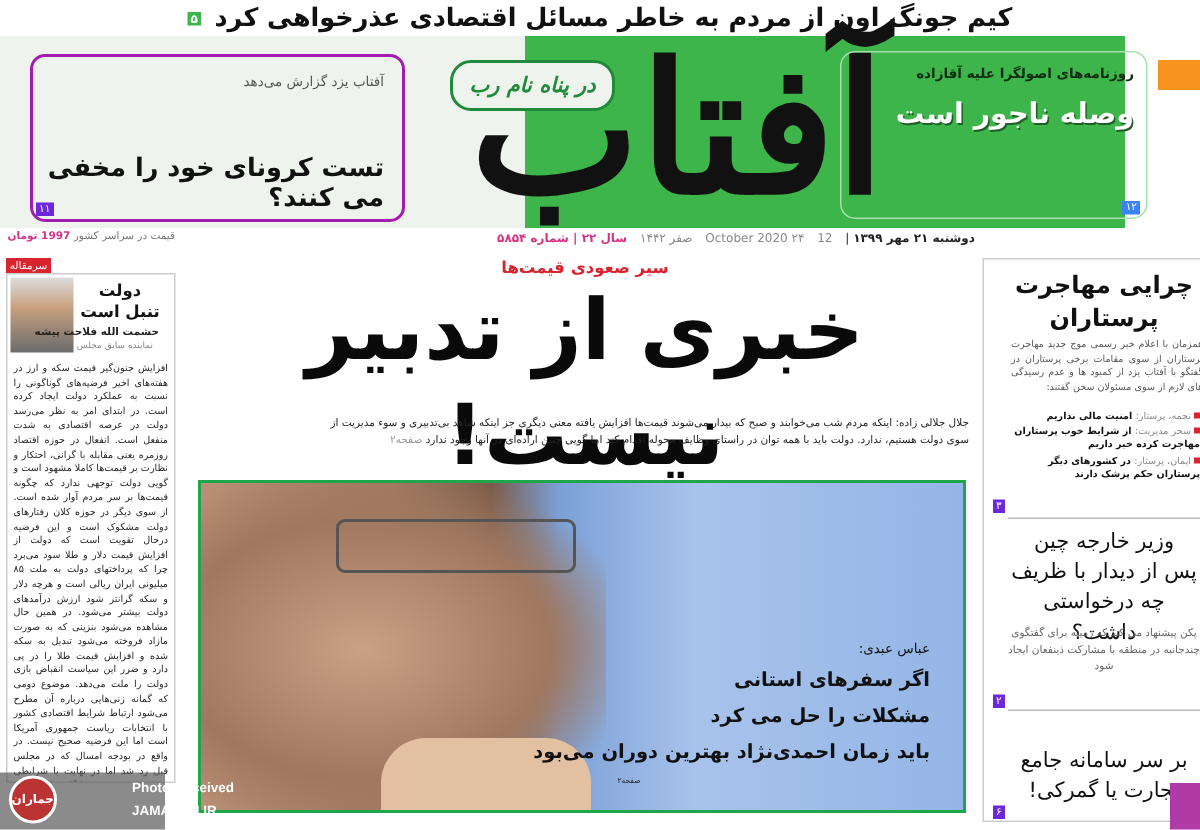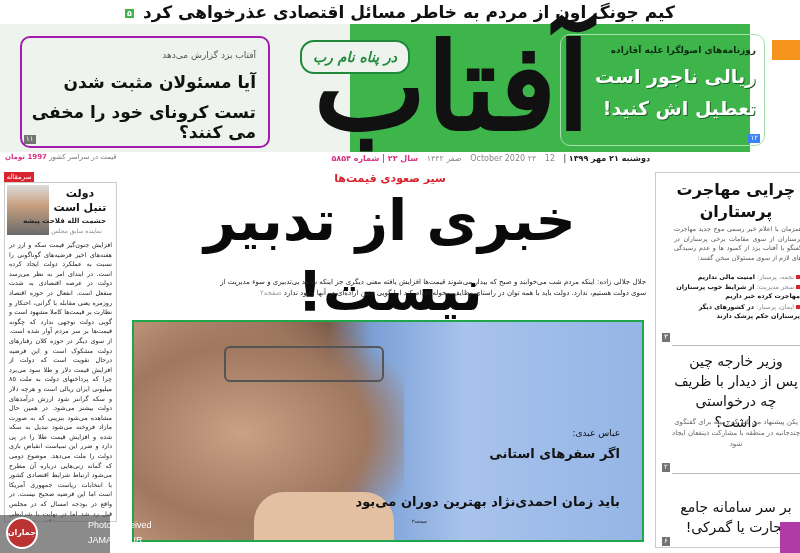--- a/index.html
+++ b/index.html
@@ -13,21 +13,21 @@
   
   .mast-left { left: 0; top: 24px; width: 350px; height: 128px; background: #eef3ee; }
   .mast-green { left: 350px; top: 24px; width: 400px; height: 128px; background: #3db54a; }
   .mast-orange { left: 772px; top: 40px; width: 28px; height: 20px; background: #f7941d; }
   .box-left { left: 8px; top: 36px; width: 250px; height: 112px; border: 2px solid #a21caf; border-radius: 10px; margin-left: 12px; }
   .box-left .kick { position: absolute; right: 12px; top: 12px; font-size: 9px; color: #555; }
   .box-left .h { position: absolute; right: 12px; font-weight: bold; font-size: 17px; color: #111; }
   .box-right { left: 560px; top: 34px; width: 205px; height: 112px; border: 1px solid #a6e0ad; border-radius: 10px; }
   .box-right .kick { position: absolute; right: 8px; top: 10px; font-size: 9px; color: #0d2a10; font-weight: bold; }
   .box-right .h { position: absolute; right: 8px; font-weight: bold; font-size: 19px; color: #fff; text-shadow: 1px 1px 0 #1f5e27; }
-  .pgnum { position: absolute; font-size: 7px; color: #fff; background: #737373; padding: 0 2px; line-height: 9px; }
+  .pgnum { position: absolute; font-size: 7px; color: #fff; background: #6d28d9; padding: 0 2px; line-height: 9px; }
   .pgnum.dark { background: #3b82f6; }
   .logo { left: 330px; top: 24px; width: 260px; height: 130px; font-family: "DejaVu Serif", serif; font-weight: bold; font-size: 120px; color: #111; line-height: 125px; text-align: center; }
   .logo-motto { left: 300px; top: 40px; width: 110px; height: 34px; border: 2px solid #1f8a3a; border-radius: 14px; color: #1f8a3a; font-size: 14px; font-weight: bold; text-align: center; line-height: 30px; font-style: italic; background: #eef3ee; }
 
   
   .datebar { left: 330px; top: 152px; width: 320px; height: 14px; font-size: 8px; line-height: 14px; color: #222; }
   .datebar .d { font-weight: bold; }
   .datebar .en { color: #888; margin: 0 6px; }
   .datebar .issue { color: #d63384; font-weight: bold; }
   .price { left: 5px; top: 153px; font-size: 7px; color: #777; }
@@ -64,51 +64,49 @@
   .rc-bullet { position: absolute; right: 6px; width: 128px; font-size: 6.4px; line-height: 9px; color: #111; font-weight: bold; }
   .rc-bullet .sq { display: inline-block; width: 4px; height: 4px; background: #d9232e; margin-left: 2px; }
   .rc-bullet .who { color: #888; font-weight: normal; }
   .rc-sep { position: absolute; right: 6px; width: 128px; border-top: 1px solid #bbb; }
   .rc-h2 { position: absolute; right: 6px; width: 128px; text-align: center; font-weight: normal; font-size: 14px; line-height: 21px; color: #111; }
   .rc-sub { position: absolute; right: 6px; width: 128px; text-align: center; font-size: 7px; line-height: 11px; color: #666; }
 
   
   .watermark { left: 0; top: 515px; width: 110px; height: 38px; background: rgba(90,90,90,0.7); }
   .watermark .circle { position: absolute; left: 6px; top: 2px; width: 32px; height: 32px; border-radius: 50%; border: 2px solid #fff; background: #b33; color: #fff; font-size: 8px; text-align: center; line-height: 28px; font-weight: bold; }
-  .watermark .t1, .watermark .t2 { position: absolute; left: 44px; font-size: 9px; color: #fff; font-weight: normal; direction: ltr; font-family: "Liberation Sans", sans-serif; padding-left: 44px; }
+  .watermark .t1, .watermark .t2 { position: absolute; left: 44px; font-size: 9px; color: #fff; font-weight: bold; direction: ltr; font-family: "Liberation Sans", sans-serif; padding-left: 44px; }
   .watermark .t1 { top: 5px; }
   .watermark .t2 { top: 20px; }
   .purple { left: 780px; top: 522px; width: 20px; height: 31px; background: #b03aa6; }
 </style>
 </head>
 <body>
 
 <div class="abs topline">
   <span>کیم جونگ اون از مردم به خاطر مسائل اقتصادی عذرخواهی کرد</span>
   <span class="pg">۵</span>
 </div>
 
 <div class="abs mast-left"></div>
 <div class="abs mast-green"></div>
 <div class="abs mast-orange"></div>
 
 <div class="abs box-left">
   <div class="kick">آفتاب یزد گزارش می‌دهد</div>
-  <div class="h" style="top:34px">آیا مسئولان مثبت شدن</div>
   <div class="h" style="top:64px">تست کرونای خود را مخفی می کنند؟</div>
   <div class="pgnum" style="left:2px; bottom:2px">۱۱</div>
 </div>
 
 <div class="abs logo">آفتاب</div>
 <div class="abs logo-motto">در پناه نام رب</div>
 
 <div class="abs box-right">
   <div class="kick">روزنامه‌های اصولگرا علیه آقازاده</div>
-  <div class="h" style="top:30px">ریالی ناجور است</div>
-  <div class="h" style="top:62px">تعطیل اش کنید!</div>
+  <div class="h" style="top:30px">وصله ناجور است</div>
   <div class="pgnum dark" style="right:4px; bottom:2px">۱۲</div>
 </div>
 
 <div class="abs datebar">
   <span class="d">دوشنبه ۲۱ مهر ۱۳۹۹</span>
   <span> | </span>
   <span class="en">12 October 2020</span>
   <span class="en">۲۴ صفر ۱۴۴۲</span>
   <span class="issue">سال ۲۲ | شماره ۵۸۵۴</span>
 </div>
@@ -135,20 +133,21 @@
   <div>جلال جلالی زاده: اینکه مردم شب می‌خوابند و صبح که بیدار می‌شوند قیمت‌ها افزایش یافته معنی دیگری جز اینکه شاهد بی‌تدبیری و سوء مدیریت از</div>
   <div><span>سوی دولت هستیم، ندارد. دولت باید با همه توان در راستای وظایف محوله اقدام کند اما گویی چنین اراده‌ای در آنها وجود ندارد</span> <span class="pg">صفحه۲</span></div>
 </div>
 
 <div class="abs photo-block">
   <div class="face"></div>
   <div class="glasses"></div>
   <div class="hand"></div>
   <div class="quote-who">عباس عبدی:</div>
   <div class="quote-line" style="top:124px">اگر سفرهای استانی</div>
+  <div class="quote-line" style="top:148px">مشکلات را حل می کرد</div>
   <div class="quote-line" style="top:172px">باید زمان احمدی‌نژاد بهترین دوران می‌بود</div>
   <div class="quote-pg">صفحه۲</div>
 </div>
 
 <div class="abs rightcol">
   <div class="rc-h1" style="top:6px">چرایی مهاجرت</div>
   <div class="rc-h1" style="top:28px">پرستاران</div>
   <div class="rc-body" style="top:52px">همزمان با اعلام خبر رسمی موج جدید مهاجرت پرستاران از سوی مقامات برخی پرستاران در گفتگو با آفتاب یزد از کمبود ها و عدم رسیدگی های لازم از سوی مسئولان سخن گفتند:</div>
   <div class="rc-bullet" style="top:100px"><span class="sq"></span><span class="who">نجمه، پرستار:</span> <span>امنیت مالی نداریم</span></div>
   <div class="rc-bullet" style="top:110px"><span class="sq"></span><span class="who">سحر مدیریت:</span> <span>از شرایط خوب پرستاران مهاجرت کرده خبر داریم</span></div>

